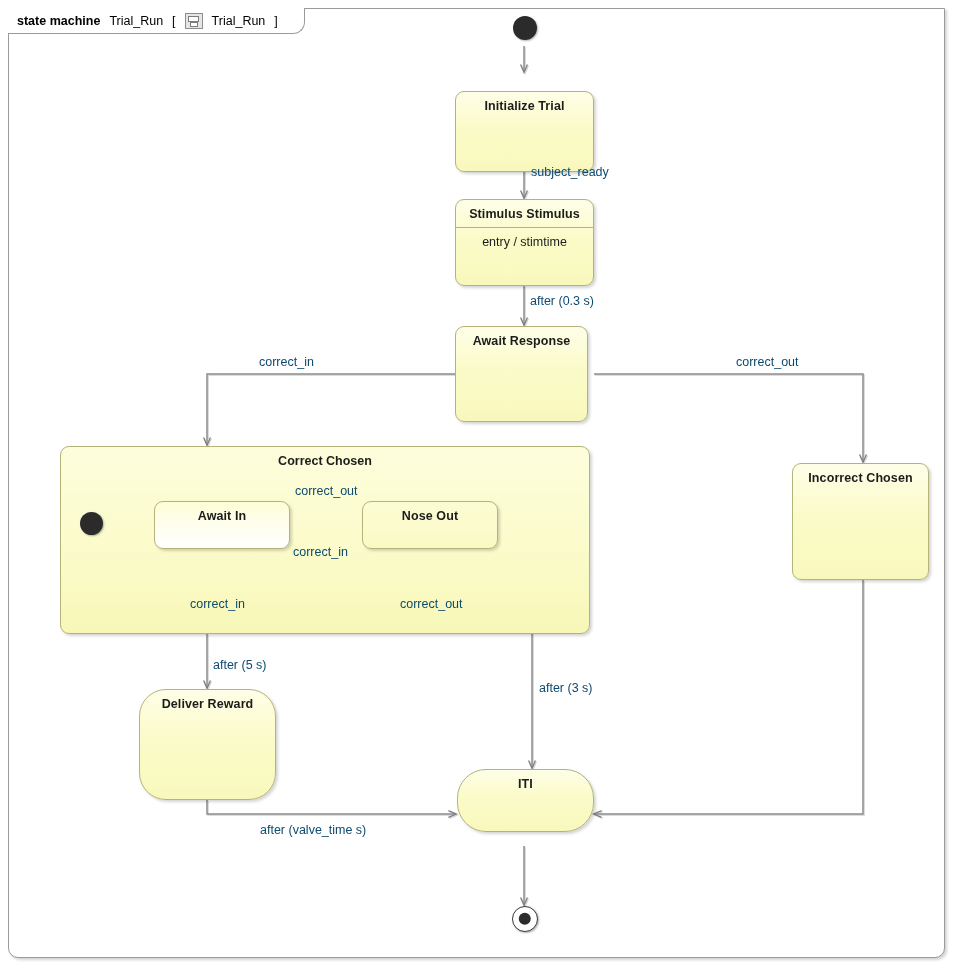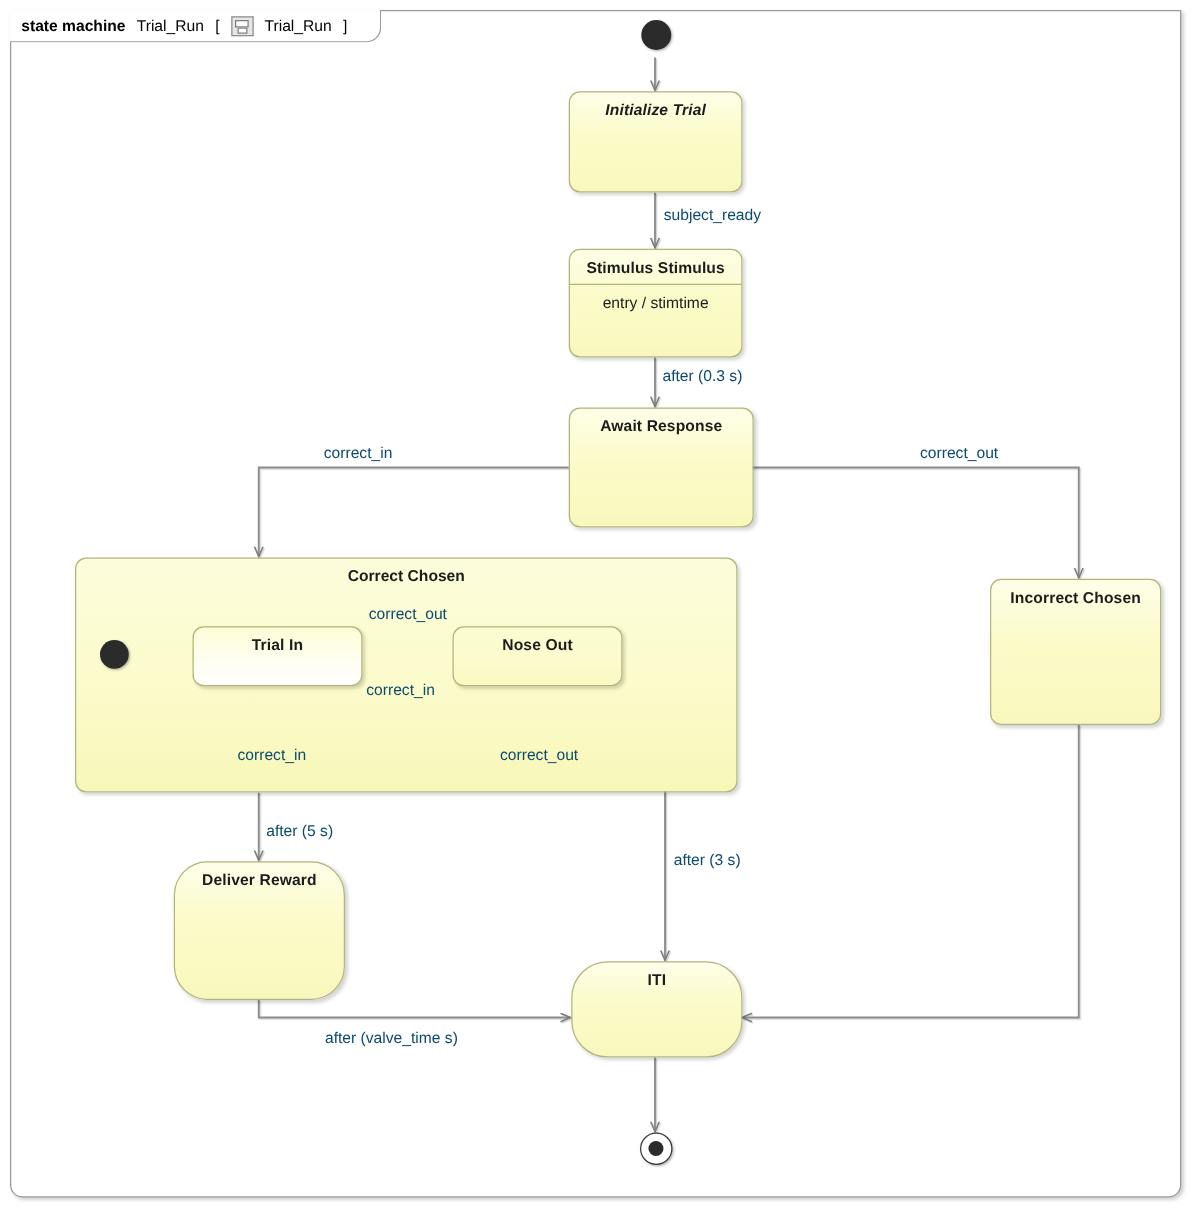--- a/index.html
+++ b/index.html
@@ -244,54 +244,54 @@
       <path d="M863,580 L863,814 L594,814" marker-end="url(#arw)"></path>
 
       <path d="M524,846 L524,905" marker-end="url(#arw)"></path>
     </g>
   </svg>
 
   <div class="initial-node" style="left:513px; top:16px; width:24px; height:24px;"></div>
 
   <div class="final-node" style="left:512px; top:906px; width:24px; height:24px;"></div>
 
-  <div class="state" style="left:455px; top:73px; width:139px; height:81px;font-style:italic;">
+  <div class="state" style="left:455px; top:91px; width:139px; height:81px;">
     <span class="state-name">Initialize Trial</span>
   </div>
 
   <div class="state" style="left:455px; top:199px; width:139px; height:87px;">
     <span class="state-name">Stimulus Stimulus</span>
     <div class="divider"></div>
     <div class="compartment">entry / stimtime</div>
   </div>
 
-  <div class="state" style="left:455px; top:326px; width:148px; height:96px;">
+  <div class="state" style="left:455px; top:326px; width:133px; height:96px;">
     <span class="state-name">Await Response</span>
   </div>
 
   <div class="state" style="left:792px; top:463px; width:137px; height:117px;">
     <span class="state-name">Incorrect Chosen</span>
   </div>
 
   <div class="state" style="left:139px; top:689px; width:137px; height:111px;border-radius:27px;">
     <span class="state-name">Deliver Reward</span>
   </div>
 
-  <div class="state" style="left:457px; top:769px; width:137px; height:77px;border-radius:29px;">
+  <div class="state" style="left:457px; top:769px; width:137px; height:63px;border-radius:29px;">
     <span class="state-name">ITI</span>
   </div>
 
   <div class="composite" style="left:60px; top:446px; width:530px; height:188px;">
     <span class="state-name">Correct Chosen</span>
   </div>
 
   <div class="initial-node" style="left:80px; top:512px; width:23px; height:23px;"></div>
 
   <div class="state substate" style="left:154px; top:501px; width:136px; height:48px;">
-    <span class="state-name">Trial In</span>
+    <span class="state-name">Await In</span>
   </div>
 
   <div class="state substate tinted" style="left:362px; top:501px; width:136px; height:48px;">
     <span class="state-name">Nose Out</span>
   </div>
 
   <div class="edge-label" style="left:531px; top:165px;">subject_ready</div>
 
   <div class="edge-label" style="left:530px; top:294px;">after (0.3 s)</div>
 

